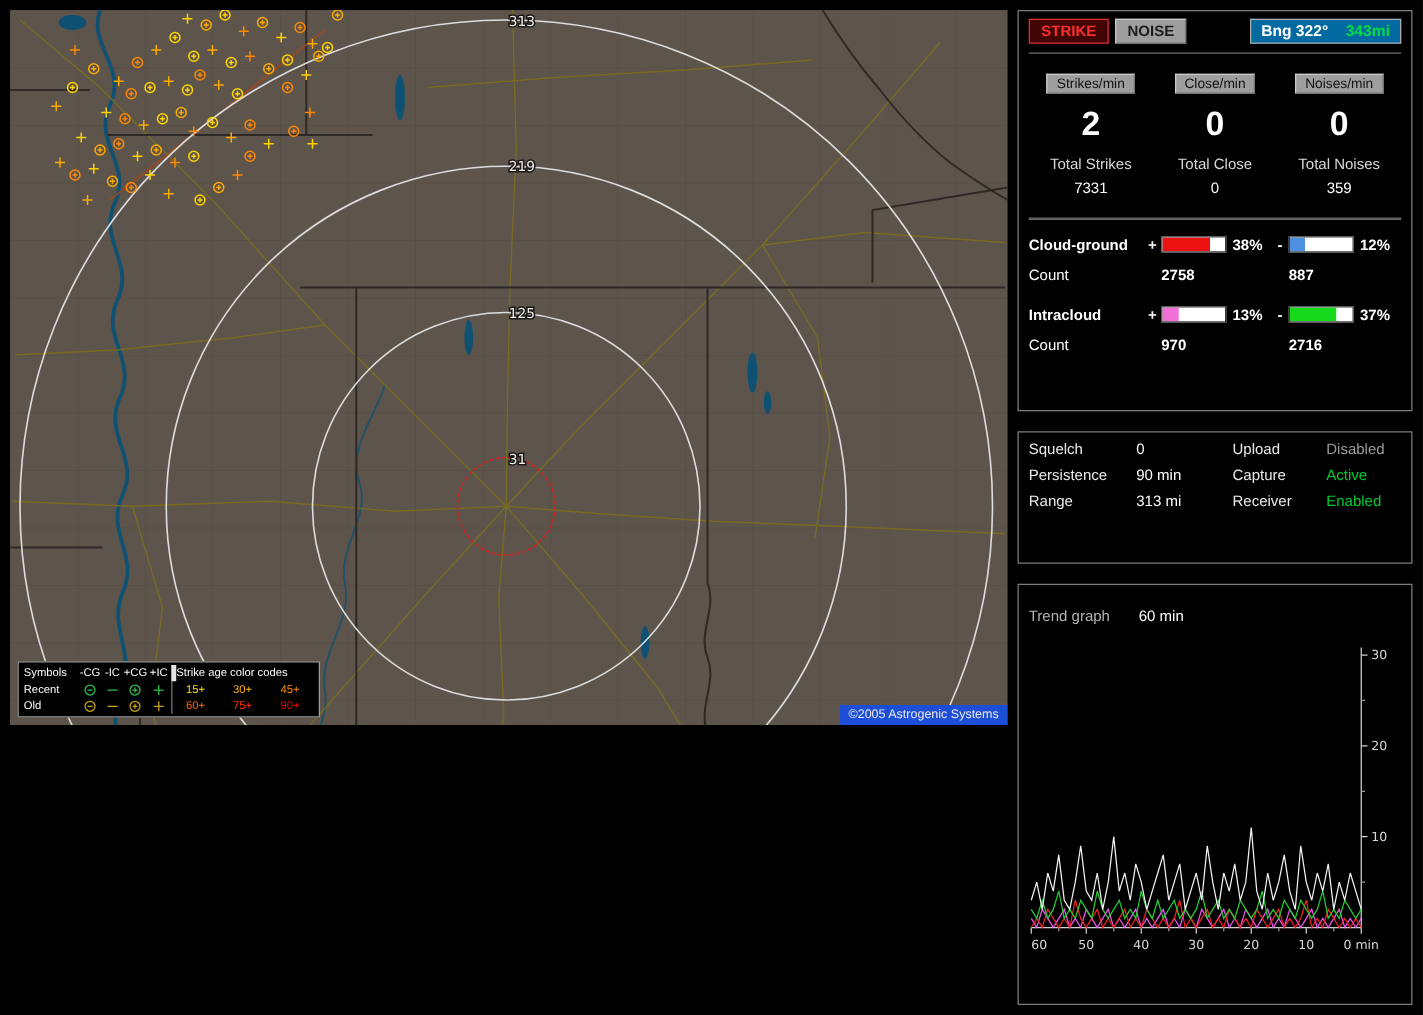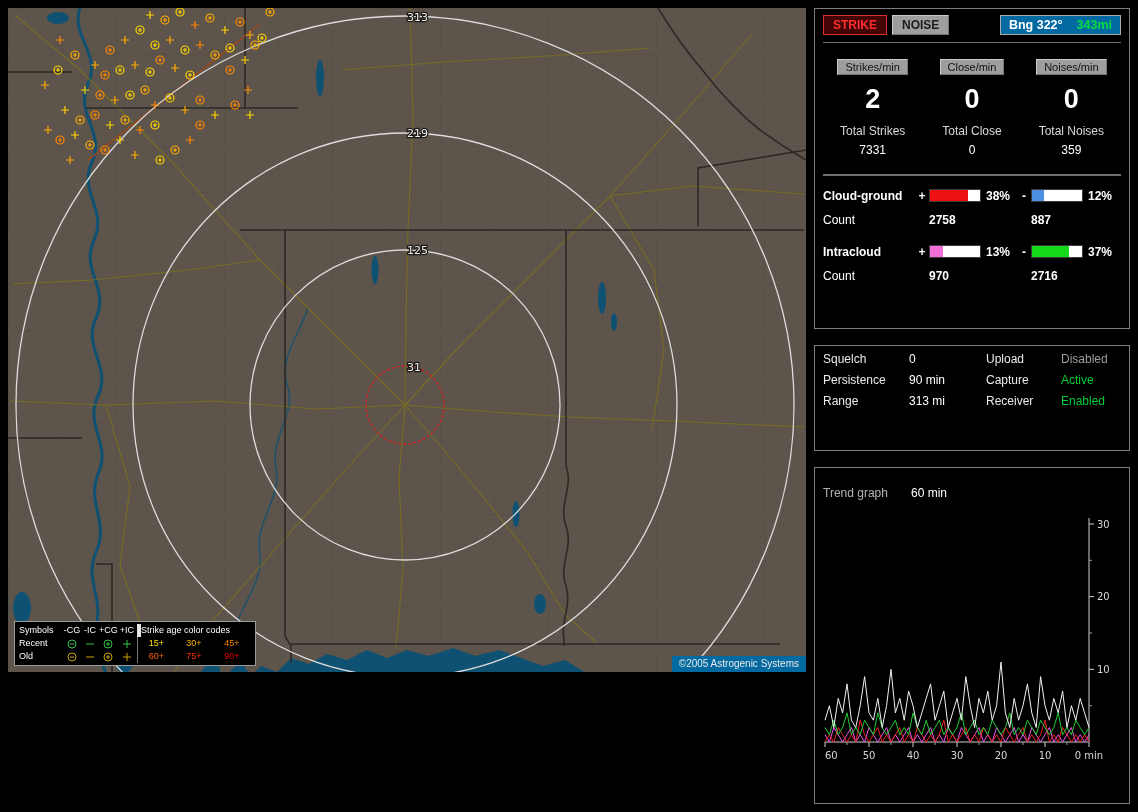--- a/index.html
+++ b/index.html
@@ -1,23 +1,23 @@
 <!DOCTYPE html>
 <html><head>
 <meta charset="utf-8">
 <style>
   html,body{margin:0;padding:0;background:#000;}
   .screen{width:1138px;height:812px;background:#000;box-sizing:border-box;padding:8px;display:flex;gap:8px;
           font-family:"Liberation Sans","DejaVu Sans",sans-serif;color:#fff;position:relative;}
   
-  .map-wrap{width:798px;height:664px;position:relative;background:#5d544c;overflow:hidden;flex:none;}
+  .map-wrap{width:798px;height:572px;position:relative;background:#5d544c;overflow:hidden;flex:none;}
   #map-svg{display:block;}
   #map-svg text{font-family:"DejaVu Sans",sans-serif;}
   .ring-label{fill:#efefef;font-size:11px;stroke:#1c1915;stroke-width:2.5px;paint-order:stroke;}
-  .copyright{position:absolute;right:0;bottom:0;background:#0369a1;color:#e8e8e8;font-size:10px;padding:2px 7px 3px;}
+  .copyright{position:absolute;right:0;bottom:0;background:#1d4ed8;color:#e8e8e8;font-size:10px;padding:2px 7px 3px;}
   .legend{position:absolute;left:6px;bottom:6px;background:#000;border:1px solid #9a9a9a;color:#fff;
           font-size:9px;padding:2px 4px;line-height:13px;}
   .lg-row{display:grid;grid-template-columns:44px 18px 18px 18px 20px 38px 38px 38px;align-items:center;height:13px;}
   .lg-age-title{grid-column:6/span 3;text-align:left;border-left:4px solid #e5e5e5;}
   .lg-cell-age{border-left:1px solid #777;height:13px;display:flex;align-items:center;justify-content:center;}
   .lg-sym svg{display:block;margin:0 auto;}
   .lg-h{text-align:center;}
   
   .side{width:316px;display:flex;flex-direction:column;gap:16px;flex:none;}
   .box{background:#000;border:1px solid #7d7d7d;box-sizing:border-box;padding:6px 8px;overflow:hidden;}

